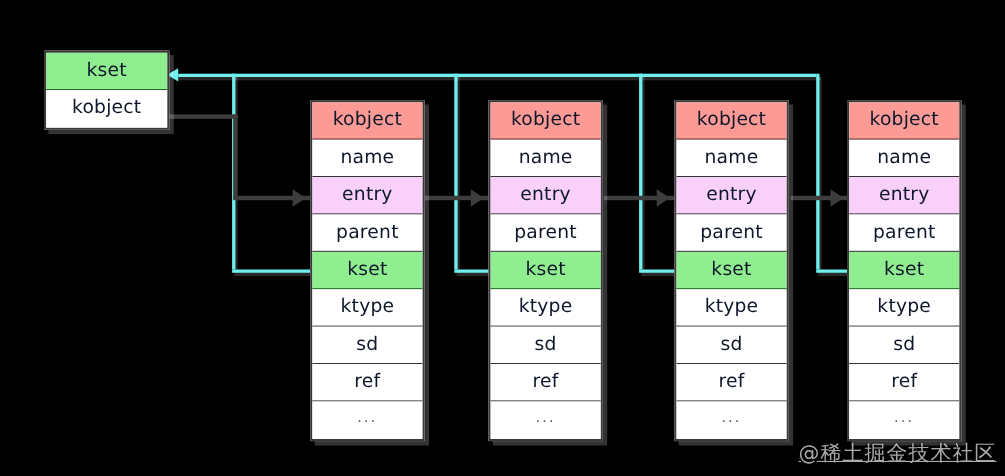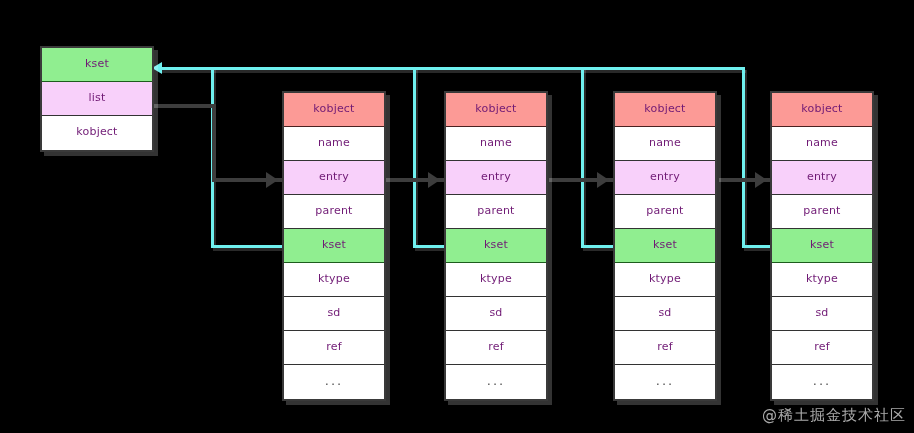--- a/index.html
+++ b/index.html
@@ -30,22 +30,22 @@
     background: #ffffff;
     border: 2px solid #3a3a3a;
     box-shadow: 4px 4px 0 rgba(255,255,255,0.20);
     z-index: 5;
   }
   .field {
     box-sizing: border-box;
     height: 34px;
     line-height: 32px;
     text-align: center;
-    font-size: 11px;
-    color: #701a75;
+    font-size: 17px;
+    color: #0f172a;
     background: #ffffff;
     border-bottom: 1.5px solid #333333;
     letter-spacing: .2px;
     white-space: nowrap;
     overflow: hidden;
   }
   .field:last-child { border-bottom: none; }
   .field.green  { background: #90ee90; border-bottom-color: #1d5c1d; }
   .field.pink   { background: #f8d0fa; border-bottom-color: #333333; }
   .field.salmon { background: #fc9a96; border-bottom-color: #4a2020; }
@@ -80,27 +80,28 @@
     border-top: 8px solid transparent;
     border-bottom: 8px solid transparent;
     border-left: 12px solid #3d3d3d;
   }
 
   
   #watermark {
     position: absolute;
     right: 8px;
     bottom: 8px;
-    font-size: 15px;
+    font-size: 19px;
     color: #cfcfcf;
     opacity: .82;
     letter-spacing: 1px;
     white-space: nowrap;
     z-index: 9;
     text-shadow: 0 0 2px #000;
+    text-decoration: underline;
   }
 </style>
 </head>
 <body>
 
 <div id="stage">
 
   <div class="conn sh-h" style="left:160px; top:70px; width:586px;"></div>
 
   <div class="conn cy-h" style="left:162px; top:67px; width:580px;"></div>
@@ -135,21 +136,20 @@
   <div class="arrow-right grey" style="left:428px; top:172px;"></div>
 
   <div class="conn gy-h" style="left:549px; top:178px; width:64px;"></div>
   <div class="arrow-right grey" style="left:597px; top:172px;"></div>
 
   <div class="conn gy-h" style="left:719px; top:178px; width:52px;"></div>
   <div class="arrow-right grey" style="left:755px; top:172px;"></div>
 
   <div class="struct-box" style="left:40px; top:46px; width:114px;">
     <div class="field green">kset</div>
-    <div class="field pink">list</div>
     <div class="field">kobject</div>
   </div>
 
   <div class="struct-box" style="left:282px; top:91px; width:104px;">
     <div class="field salmon">kobject</div>
     <div class="field">name</div>
     <div class="field pink">entry</div>
     <div class="field">parent</div>
     <div class="field green">kset</div>
     <div class="field">ktype</div>

